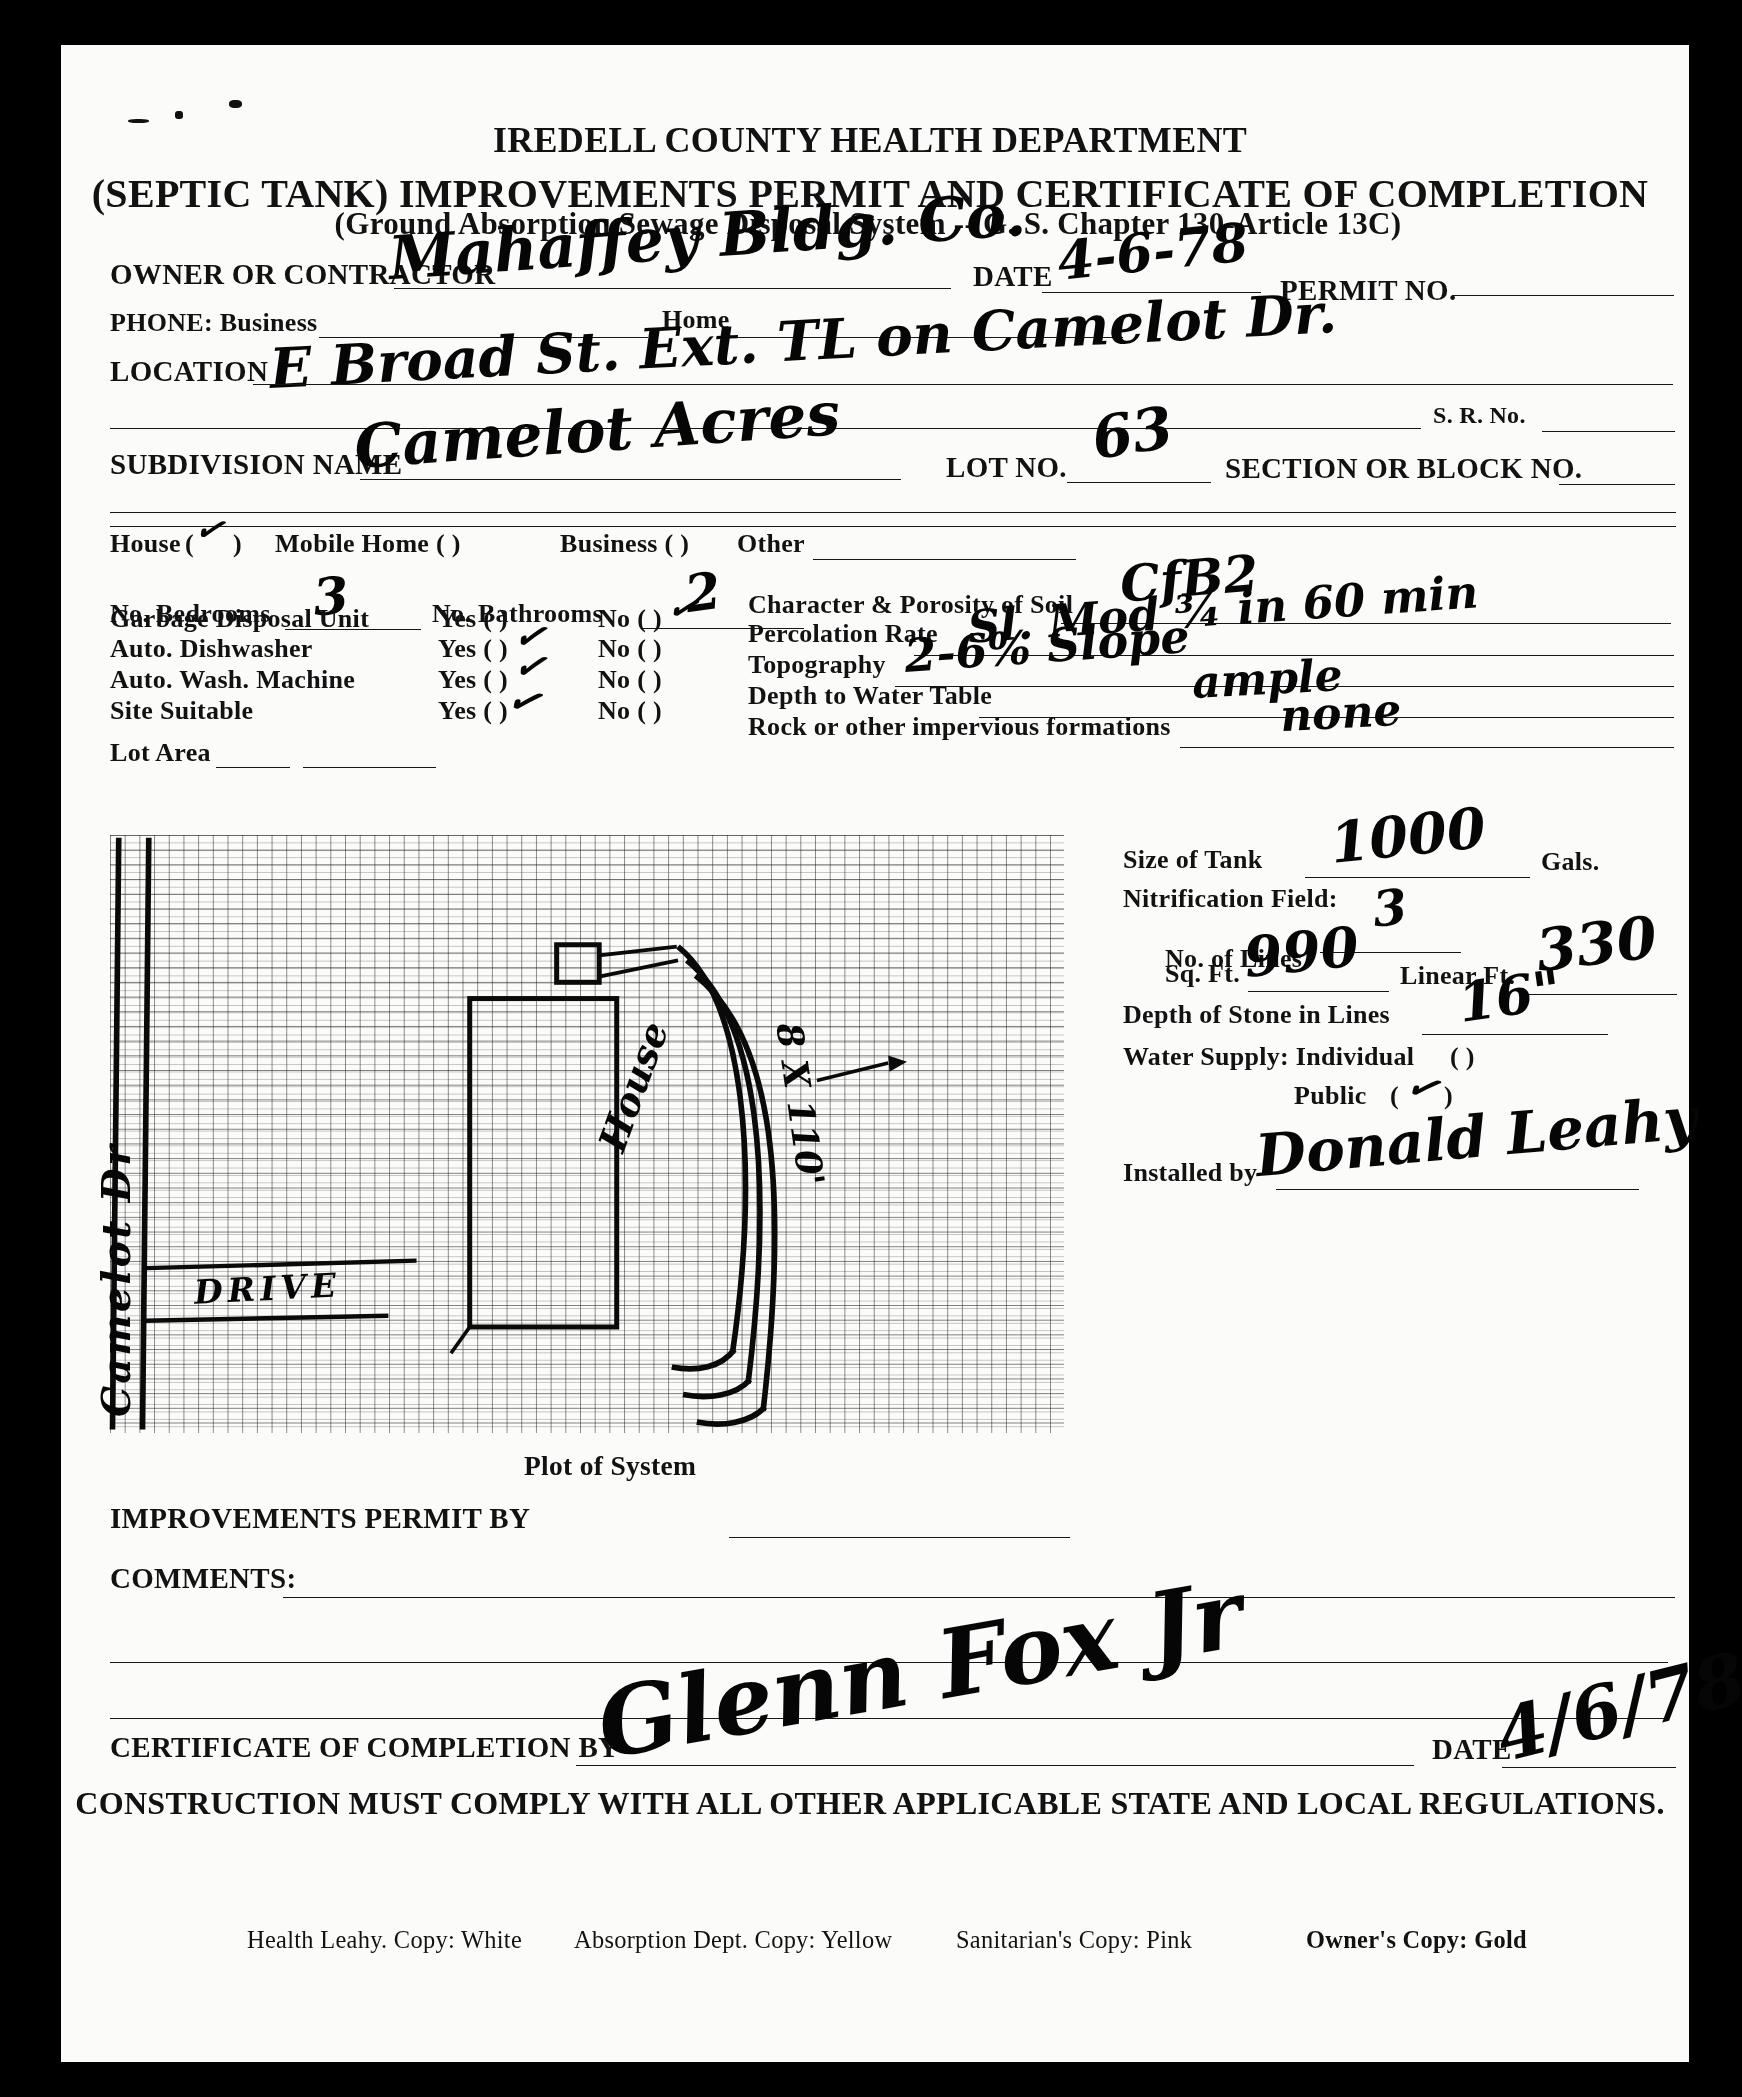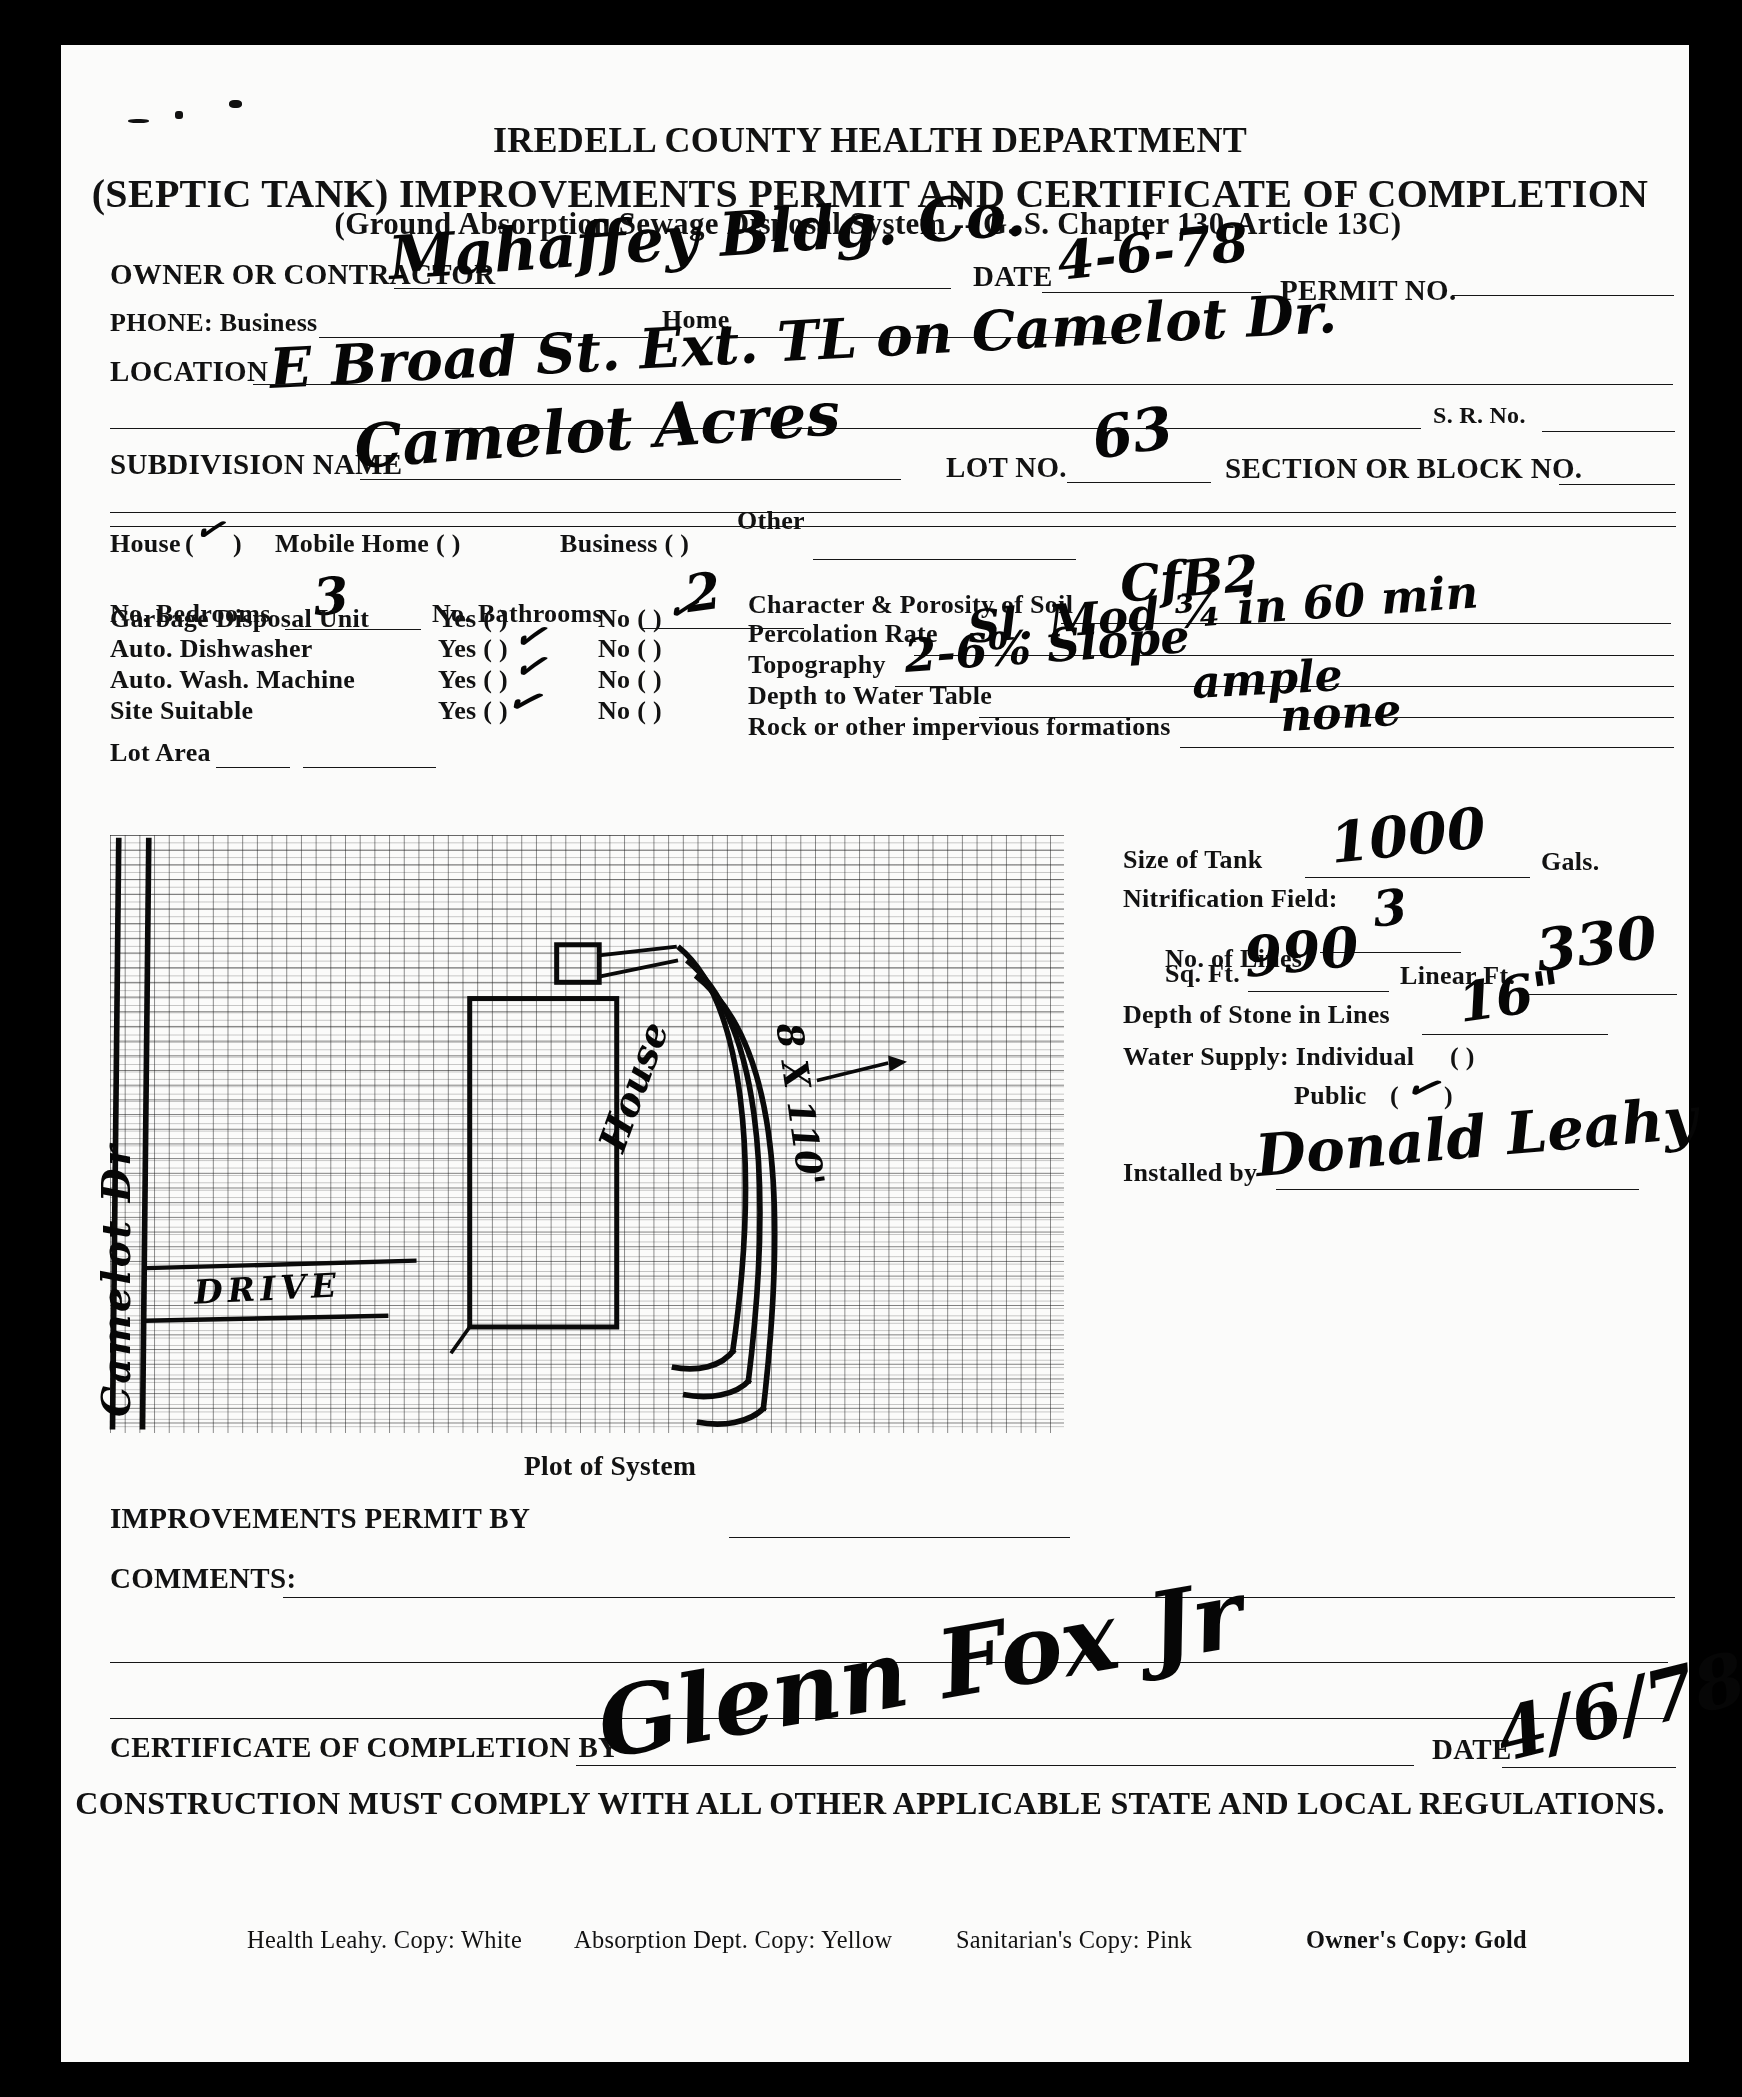--- a/index.html
+++ b/index.html
@@ -71,21 +71,21 @@
 
 <div class="rule thin" style="left:110px;top:512px;width:1566px;"></div>
 <div class="rule" style="left:110px;top:526px;width:1566px;"></div>
 
 <div class="lbl" style="left:110px;top:529px;">House</div>
 <div class="lbl" style="left:185px;top:529px;">(</div>
 <div class="hand" style="left:195px;top:508px;font-size:35px;transform:rotate(12deg);">✓</div>
 <div class="lbl" style="left:233px;top:529px;">)</div>
 <div class="lbl" style="left:275px;top:529px;">Mobile Home (   )</div>
 <div class="lbl" style="left:560px;top:529px;">Business (   )</div>
-<div class="lbl" style="left:737px;top:506px;">Other</div>
+<div class="lbl" style="left:737px;top:529px;">Other</div>
 <div class="rule" style="left:813px;top:559px;width:263px;"></div>
 
 <div class="lbl" style="left:110px;top:599px;">No. Bedrooms</div>
 <div class="hand" style="left:313px;top:566px;font-size:51px;transform:rotate(-5deg);">3</div>
 <div class="rule" style="left:285px;top:629px;width:136px;"></div>
 <div class="lbl" style="left:432px;top:599px;">No. Bathrooms</div>
 <div class="hand" style="left:685px;top:562px;font-size:51px;transform:rotate(-8deg);">2</div>
 <div class="rule" style="left:641px;top:628px;width:163px;"></div>
 
 <div class="lbl" style="left:110px;top:604px;">Garbage Disposal Unit</div>

